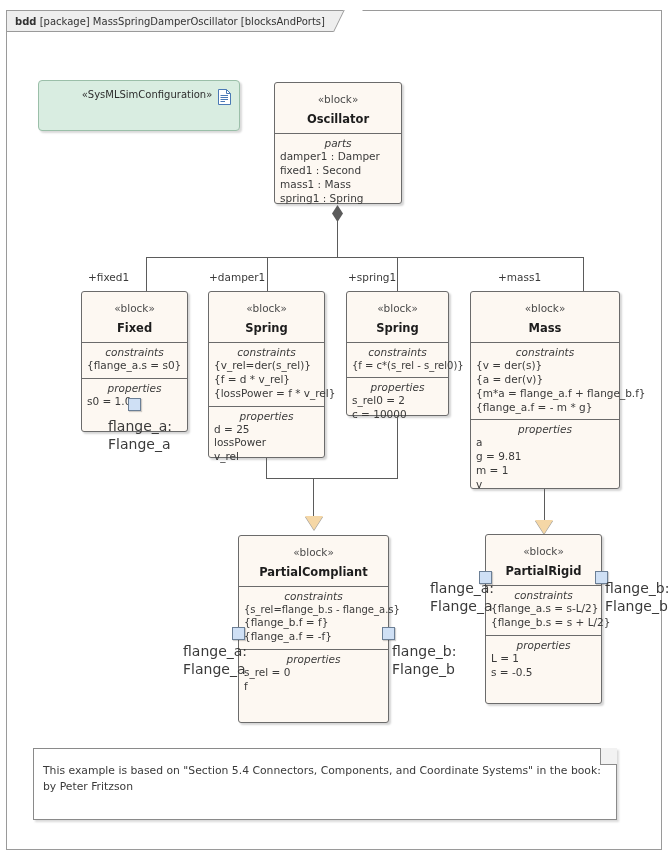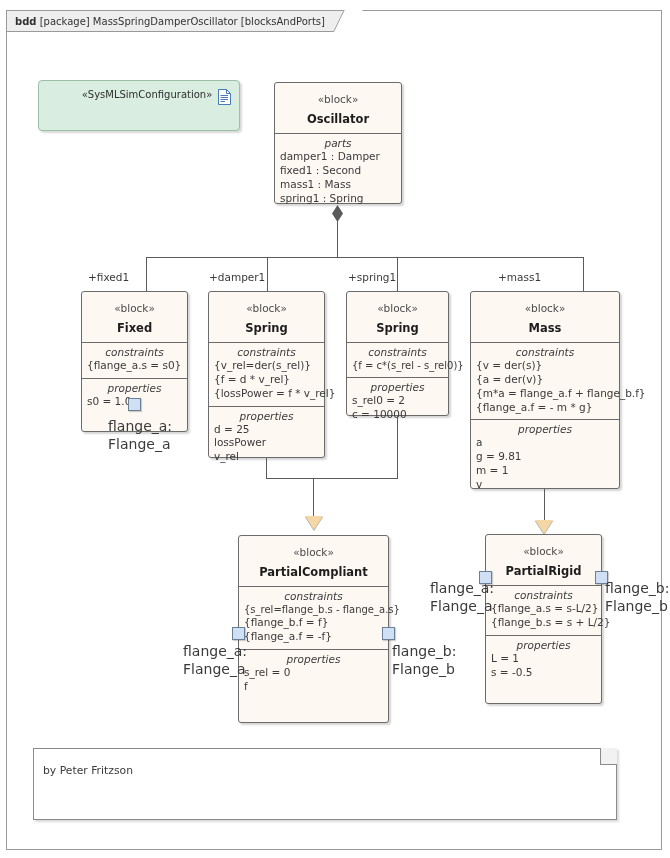--- a/index.html
+++ b/index.html
@@ -245,14 +245,15 @@
 <div class="portlbl" style="left:430px;top:580px;text-align:left;">
   <span>flange_a:</span><br><span>Flange_a</span>
 </div>
 <div class="port" style="left:595px;top:571px;"></div>
 <div class="portlbl" style="left:605px;top:580px;text-align:left;">
   <span>flange_b:</span><br><span>Flange_b</span>
 </div>
 
 <div id="note">
   <div class="fold"></div>
+  <div class="nl">This example is based on "Section 5.4 Connectors, Components, and Coordinate Systems" in the book:</div>
   <div class="nl">by Peter Fritzson</div>
 </div>
 
 </body></html>

